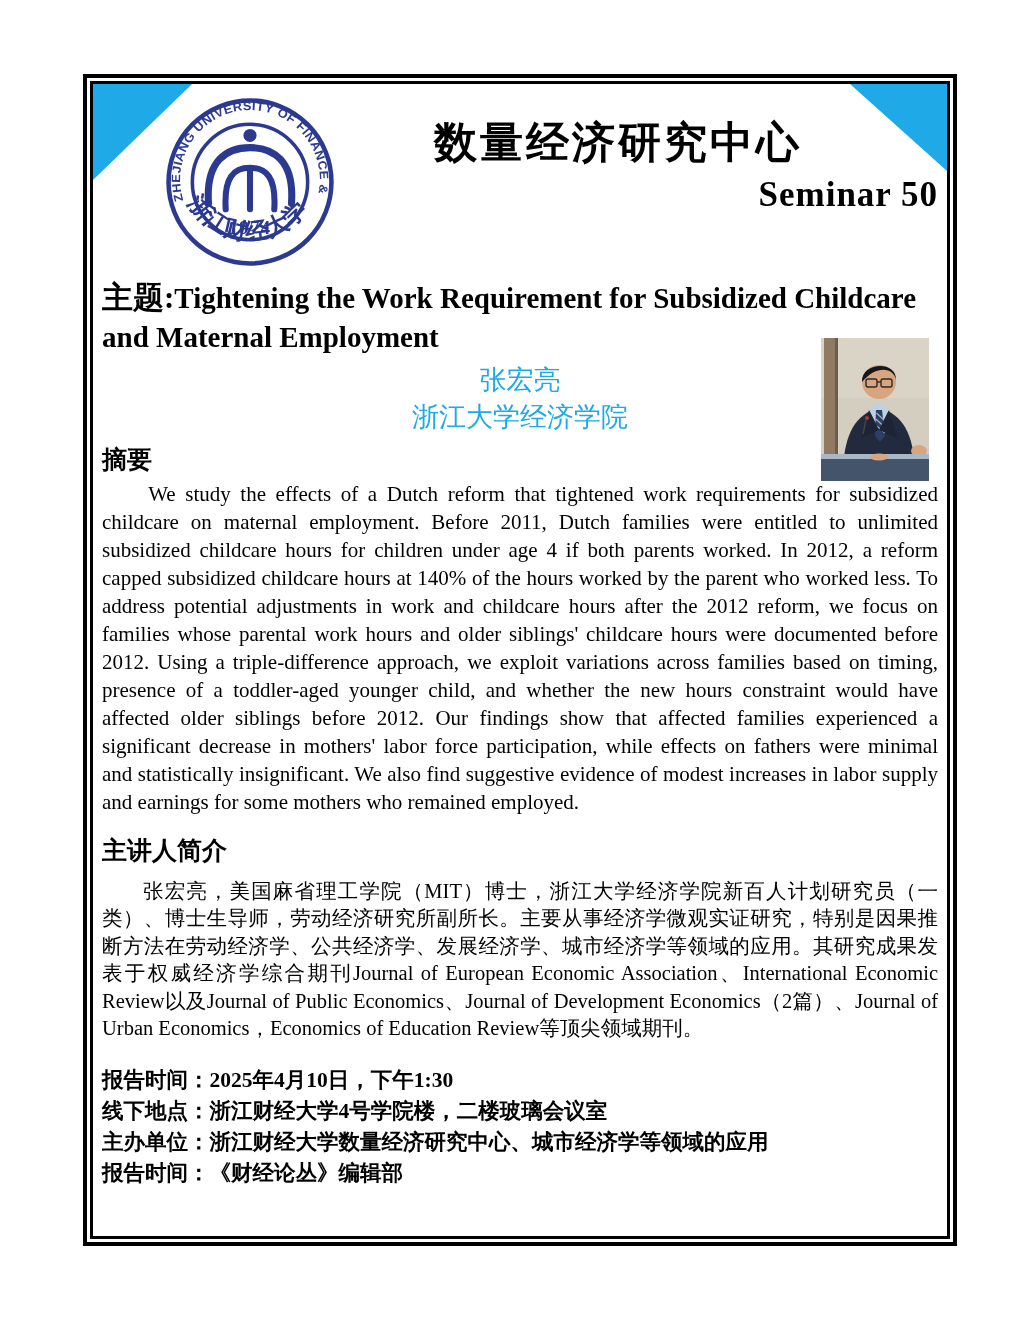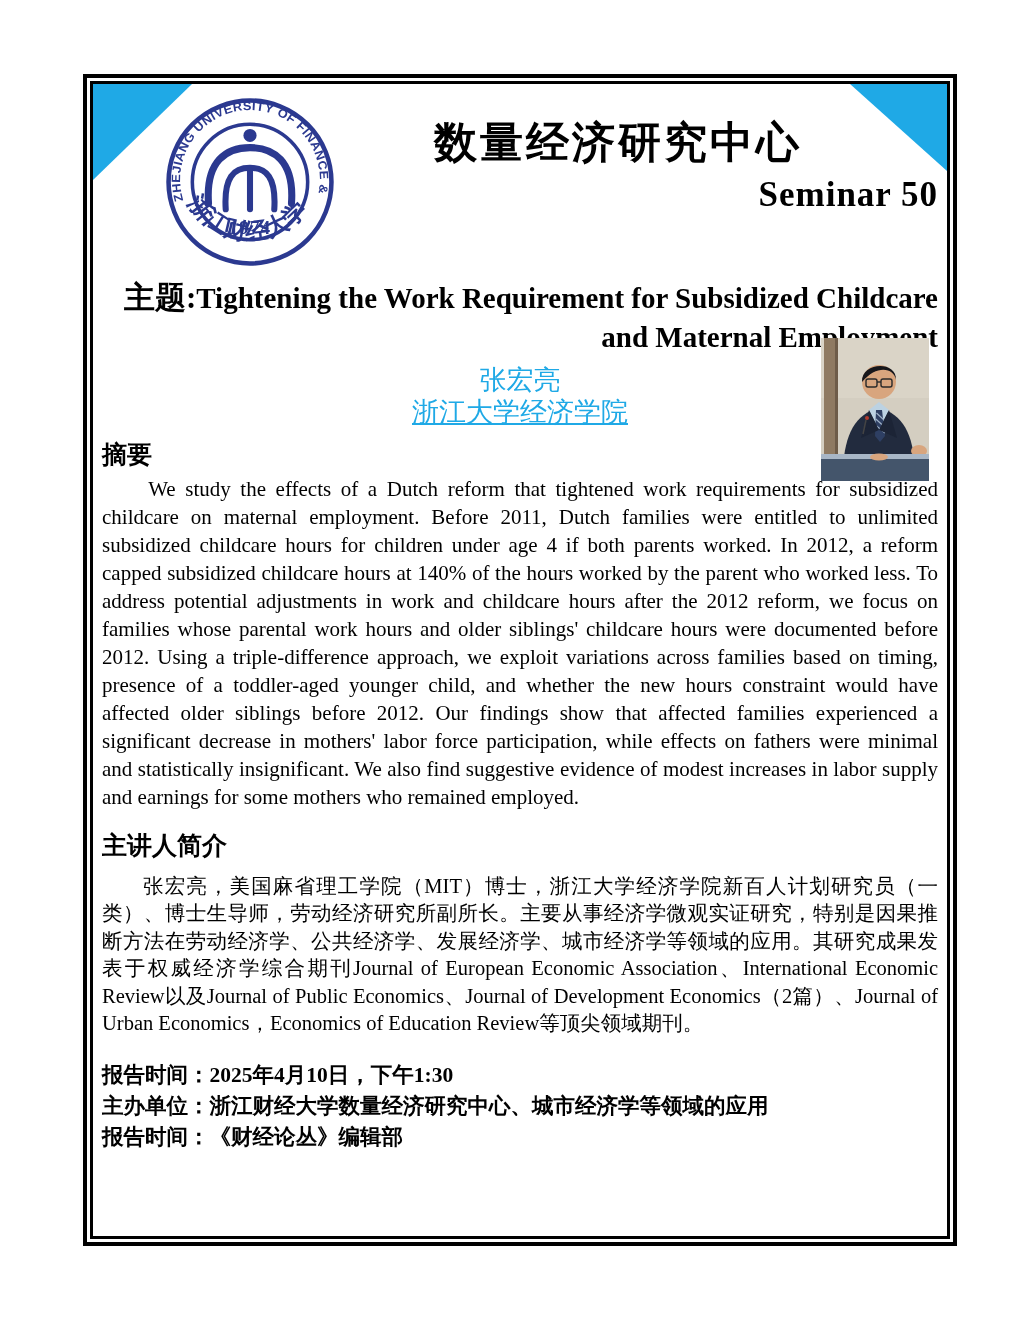--- a/index.html
+++ b/index.html
@@ -33,24 +33,24 @@
   .content{position:relative;padding:0 9px;}
 
   
   .header{position:relative;height:192px;}
   .logo{position:absolute;left:62px;top:12px;width:172px;height:172px;z-index:2;}
   .header-titles{position:absolute;left:196px;top:34px;width:640px;text-align:center;}
   .center-name{font-size:43px;font-weight:bold;letter-spacing:3px;line-height:1.15;}
   .seminar-no{font-size:35px;font-weight:bold;margin-top:8px;letter-spacing:1px;text-align:right;}
 
   
-  .title-block{text-align:right;font-weight:bold;font-size:29px;line-height:39px;margin-top:2px;}
+  .title-block{text-align:left;font-weight:bold;font-size:29px;line-height:39px;margin-top:2px;}
   .topic-label{font-size:31px;}
   .speaker-name{ text-align:center;font-size:27px;color:var(--accent);margin-top:7px;line-height:1.2;}
-  .speaker-affil{text-align:center;font-size:27px;color:var(--accent);line-height:1.2;text-decoration:underline;}
+  .speaker-affil{text-align:center;font-size:27px;color:var(--accent);margin-top:5px;line-height:1.2;}
 
   
   .sec-heading{text-align:left;font-size:25px;font-weight:bold;line-height:33px;}
   .abstract-heading{margin-top:9px;}
   .abstract-body{
     font-size:21px;line-height:28px;text-align:justify;text-indent:2.2em;margin-top:4px;
   }
   .bio-heading{margin-top:18px;}
   .bio-body{
     font-size:20.5px;line-height:27.5px;text-align:justify;text-indent:2em;margin-top:11px;
@@ -155,20 +155,23 @@
         <div class="abstract-body">We study the effects of a Dutch reform that tightened work requirements for subsidized childcare on maternal employment. Before 2011, Dutch families were entitled to unlimited subsidized childcare hours for children under age 4 if both parents worked. In 2012, a reform capped subsidized childcare hours at 140% of the hours worked by the parent who worked less. To address potential adjustments in work and childcare hours after the 2012 reform, we focus on families whose parental work hours and older siblings' childcare hours were documented before 2012. Using a triple-difference approach, we exploit variations across families based on timing, presence of a toddler-aged younger child, and whether the new hours constraint would have affected older siblings before 2012. Our findings show that affected families experienced a significant decrease in mothers' labor force participation, while effects on fathers were minimal and statistically insignificant. We also find suggestive evidence of modest increases in labor supply and earnings for some mothers who remained employed.</div>
 
         <div class="sec-heading bio-heading">主讲人简介</div>
         <div class="bio-body">张宏亮，美国麻省理工学院（MIT）博士，浙江大学经济学院新百人计划研究员（一类）、博士生导师，劳动经济研究所副所长。主要从事经济学微观实证研究，特别是因果推断方法在劳动经济学、公共经济学、发展经济学、城市经济学等领域的应用。其研究成果发表于权威经济学综合期刊Journal of European Economic Association、International Economic Review以及Journal of Public Economics、Journal of Development Economics（2篇）、Journal of Urban Economics，Economics of Education Review等顶尖领域期刊。</div>
 
         <div class="details">
           <div class="detail-row">
             <span>报告时间：</span><span>2025年4月10日，下午1:30</span>
           </div>
           <div class="detail-row">
+            <span>线下地点：</span><span>浙江财经大学4号学院楼，二楼玻璃会议室</span>
+          </div>
+          <div class="detail-row">
             <span>主办单位：</span><span>浙江财经大学数量经济研究中心、城市经济学等领域的应用</span>
           </div>
           <div class="detail-row">
             <span>报告时间：</span><span>《财经论丛》编辑部</span>
           </div>
         </div>
 
       </div>
     </div>
   </div>

